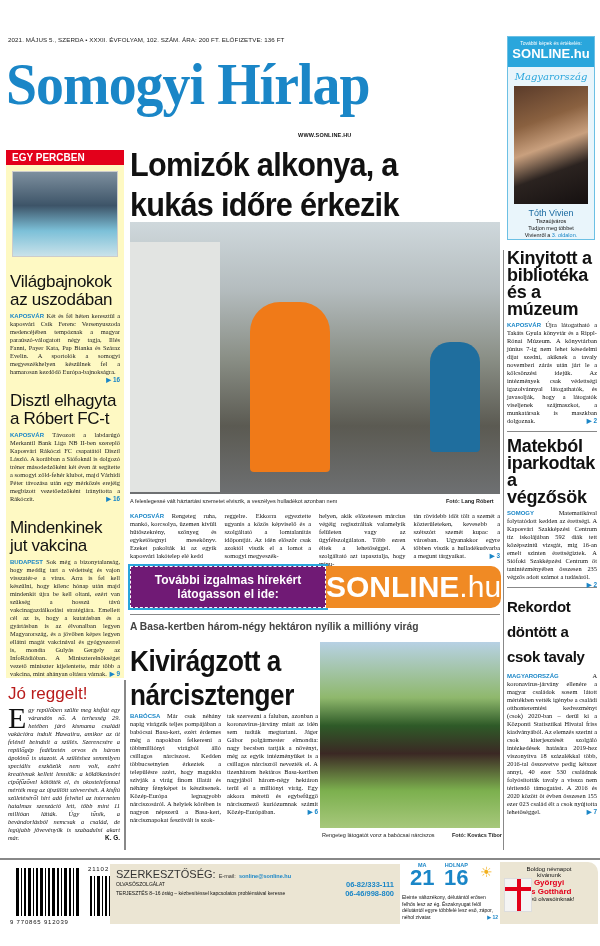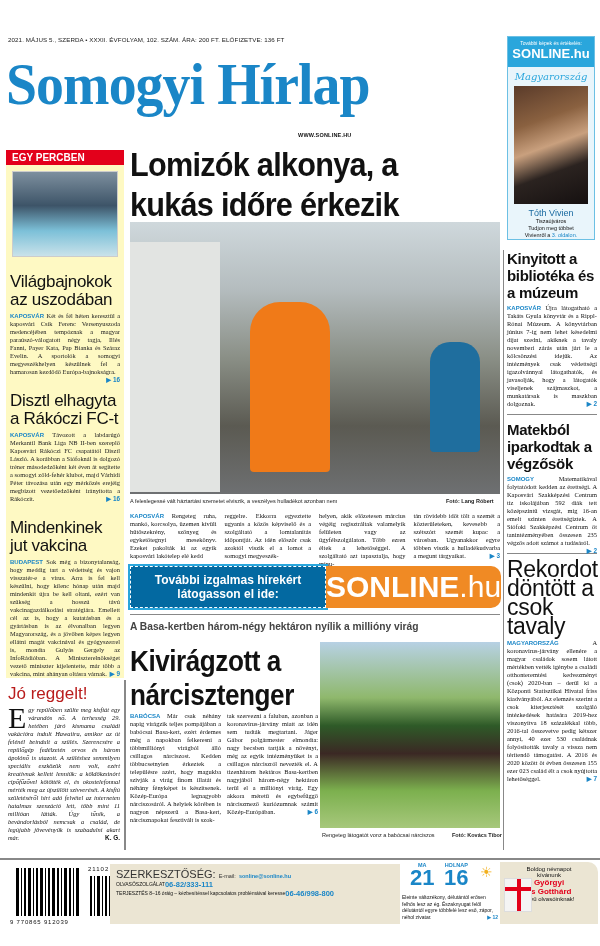--- a/index.html
+++ b/index.html
@@ -31,41 +31,41 @@
 .mainhead{left:130px;top:144px;width:370px;font-weight:bold;font-size:34px;line-height:40px;letter-spacing:-.8px;transform:scaleX(.9);transform-origin:left}
 .mainphoto{left:130px;top:222px;width:370px;height:272px;background:linear-gradient(180deg,#cfd8dc 0%,#b4bcbe 25%,#8a8f86 50%,#5b5a52 75%,#6e7072 100%)}
 .mainphoto .worker{position:absolute;left:120px;top:80px;width:80px;height:170px;background:#f07a18;border-radius:30px 30px 4px 4px}
 .mainphoto .worker2{position:absolute;left:300px;top:120px;width:50px;height:110px;background:#1f6e9e;border-radius:20px 20px 4px 4px}
 .mainphoto .bin{position:absolute;left:0;top:20px;width:90px;height:250px;background:#e2e4e2}
 .caption{font-size:5.5px;color:#222;white-space:nowrap}
 .credit{font-weight:bold}
 .col3{left:130px;top:512px;width:370px;display:flex;gap:8px}
 .col3 div{flex:1;font-family:"Liberation Serif",serif;font-size:6.4px;line-height:8px;text-align:justify}
 .banner{left:130px;top:566px;width:370px;height:42px;display:flex}
-.banner .l{flex:0 0 196px;background:#0369a1;color:#fff;text-align:center;font-weight:bold;font-size:12px;line-height:14px;padding-top:6px;border:1px dashed #fff;outline:2px solid #2aa6dc}
+.banner .l{flex:0 0 196px;background:#701a75;color:#fff;text-align:center;font-weight:bold;font-size:12px;line-height:14px;padding-top:6px;border:1px dashed #fff;outline:2px solid #2aa6dc}
 .banner .r{flex:1;background:#f08a24;color:#fff;font-weight:bold;font-size:30px;line-height:42px;text-align:center;border-radius:0 10px 10px 0}
 .banner .r span{font-weight:normal}
 .kicker{left:130px;top:620px;font-size:11px;font-weight:bold;color:#444;white-space:nowrap;transform:scaleX(.93);transform-origin:left}
 .hr{background:#888;height:1px}
 .narc-head{left:130px;top:644px;width:190px;font-weight:bold;font-size:29px;line-height:34px;letter-spacing:-.5px;transform:scaleX(.9);transform-origin:left}
 .narc-photo{left:320px;top:642px;width:180px;height:186px;background:linear-gradient(180deg,#b7d1e4 0%,#8fb86c 30%,#2e5a28 45%,#3b2824 60%,#7cb04e 80%,#a7c87c 100%)}
 .col2{left:130px;top:712px;width:188px;display:flex;gap:6px}
 .col2 div{flex:1;font-family:"Liberation Serif",serif;font-size:6.4px;line-height:8px;text-align:justify}
 .rightcol{left:507px;top:250px;width:90px}
-.rhead{font-weight:bold;font-size:15px;line-height:17px;letter-spacing:-.3px;margin-bottom:3px}
-.rhead.thin{font-weight:normal;font-size:23px;line-height:19px}
+.rhead{font-weight:bold;font-size:18px;line-height:17px;letter-spacing:-.3px;margin-bottom:3px}
+.rhead.thin{font-weight:bold;font-size:15px;line-height:25px}
 .rtext{font-family:"Liberation Serif",serif;font-size:6.4px;line-height:8px;text-align:justify}
 .rsep{height:1px;background:#888;margin:6px 0}
 .footer-line{left:0;top:858px;width:600px;height:2px;background:#888}
 .barcode{left:8px;top:864px;width:110px;height:66px}
 .editorial{left:110px;top:864px;width:290px;height:60px;background:#ebe5d3;padding:4px 6px}
 .editorial .h{font-size:11px;color:#333}
 .editorial .h span{font-size:5.5px}
 .editorial .h em{color:#1a86c7;font-style:normal;font-weight:bold}
-.editorial .row{display:flex;font-size:5px;line-height:9px}
+.editorial .row{display:flex;justify-content:space-between;font-size:5px;line-height:9px}
 .editorial .row b{color:#1a86c7;font-size:7.5px}
 .weather{left:400px;top:862px;width:80px;height:62px}
 .weather .lab{font-size:5.5px;color:#1a86c7;font-weight:bold}
 .weather .num{font-size:22px;color:#1a86c7;font-weight:bold;line-height:20px}
 .weather .t{font-size:5px;line-height:6.5px}
 .nameday{left:500px;top:862px;width:98px;height:62px;background:#ebe5d3;border-radius:0 10px 0 0;font-size:6px;text-align:center;padding:4px 6px}
 .nameday .n{color:#e3001b;font-weight:bold;font-size:8px;line-height:9px}
 .gift{position:absolute;left:4px;top:16px;width:28px;height:34px;background:#f4f4f4;border:1px solid #ddd}
 .gift:before{content:"";position:absolute;left:12px;top:0;width:4px;height:100%;background:#e3001b}
 .gift:after{content:"";position:absolute;left:0;top:8px;width:100%;height:4px;background:#e3001b}
@@ -88,21 +88,21 @@
   <div class="sm">Tiszaújváros</div>
   <div class="sm">Tudjon meg többet</div>
   <div class="sm"><span style="color:#111">Vivienről a</span> <span>3. oldalon.</span></div>
 </div>
 
 <div class="abs leftcol">
   <div class="redbar">EGY PERCBEN</div>
   <div class="lphoto"></div>
   <div class="lhead">Világbajnokok az uszodában</div>
   <div class="ltext"><span class="kw">KAPOSVÁR</span> <span>Két és fél héten keresztül a kaposvári Csik Ferenc Versenyuszoda medencéjében tempóznak a magyar paraúszó-válogatott négy tagja, Illés Fanni, Payer Kata, Pap Bianka és Száraz Evelin. A sportolók a somogyi megyeszékhelyen készülnek fel a hamarosan kezdődő Európa-bajnokságra.</span> <span class="ref">▶ 16</span></div>
-  <div class="lhead">Disztl elhagyta a Rákóczi FC-t</div>
+  <div class="lhead">Disztl elhagyta a Róbert FC-t</div>
   <div class="ltext"><span class="kw">KAPOSVÁR</span> <span>Távozott a labdarúgó Merkantil Bank Liga NB II-ben szereplő Kaposvári Rákóczi FC csapatától Disztl László. A korábban a Siófoknál is dolgozó tréner másodedzőként két éven át segítette a somogyi zöld-fehér klubot, majd Várhidi Péter távozása után egy mérkőzés erejéig megbízott vezetőedzőként irányította a Rákóczit.</span> <span class="ref">▶ 16</span></div>
   <div class="lhead">Mindenkinek jut vakcina</div>
   <div class="ltext"><span class="kw">BUDAPEST</span> <span>Sok még a bizonytalanság, hogy meddig tart a védettség és vajon visszatér-e a vírus. Arra is fel kell készülni, hogy kilenc hónap után majd mindenkit újra be kell oltani, ezért van szükség a hosszú távú vakcinagazdálkodási stratégiára. Emellett cél az is, hogy a kutatásban és a gyártásban is az élvonalban legyen Magyarország, és a jövőben képes legyen ellátni magát vakcinával és gyógyszerrel is, mondta Gulyás Gergely az InfoRádióban. A Miniszterelnökséget vezető miniszter kijelentette, már több a vakcina, mint ahányan oltásra várnak.</span> <span class="ref">▶ 9</span></div>
 </div>
 
 <div class="abs joreg">Jó reggelt!</div>
 <div class="abs joreg-text"><span class="dropcap">E</span><span>gy repülőben szülte meg kisfiát egy várandós nő. A terhesség 29. hetében járó kismama családi vakációra indult Hawaiira, amikor az út felénél beindult a szülés. Szerencsére a repülőgép fedélzetén orvos és három ápolónő is utazott. A szüléshez semmilyen speciális eszközük nem volt, ezért kreatívnak kellett lenniük: a köldökzsinórt cipőfűzővel kötötték el, és okostelefonnal mérték meg az újszülött szívverését. A kisfiú születéséről hírt adó felvétel az interneten hatalmas szenzáció lett, több mint 11 millióan látták. Úgy tűnik, a bevándorlásból nemcsak a család, de legújabb jövevényük is szabadulni akart már.</span> <b style="float:right;font-style:normal;font-family:'Liberation Sans',sans-serif">K. G.</b></div>
 <div class="abs vline" style="left:124px;top:680px;height:170px"></div>
 
 <div class="abs mainhead">Lomizók alkonya, a kukás időre érkezik</div>

